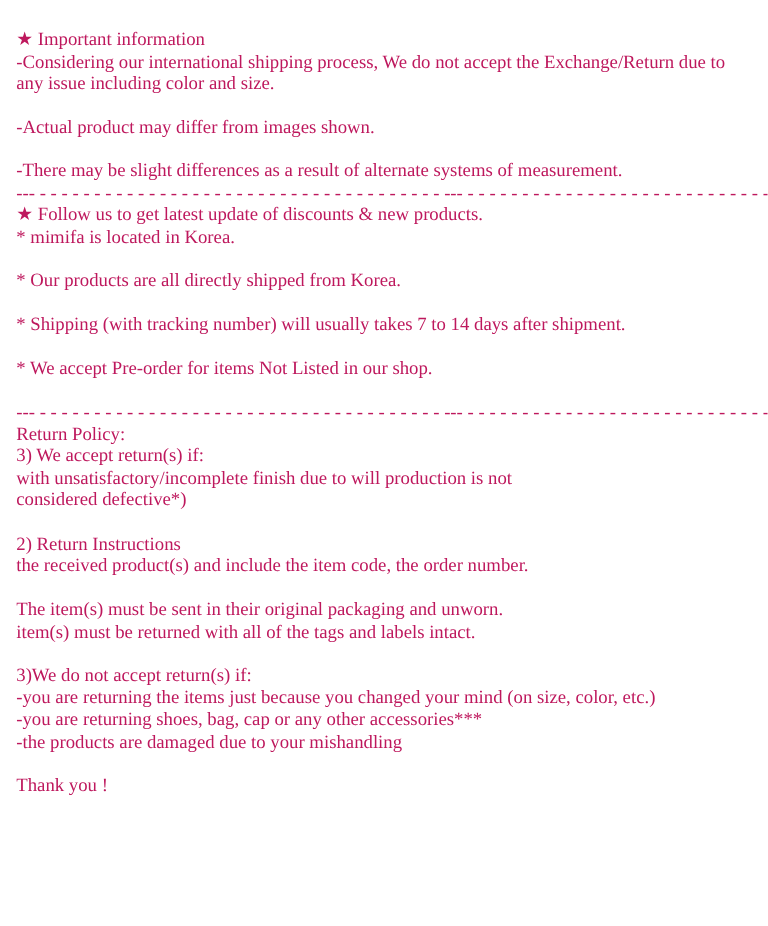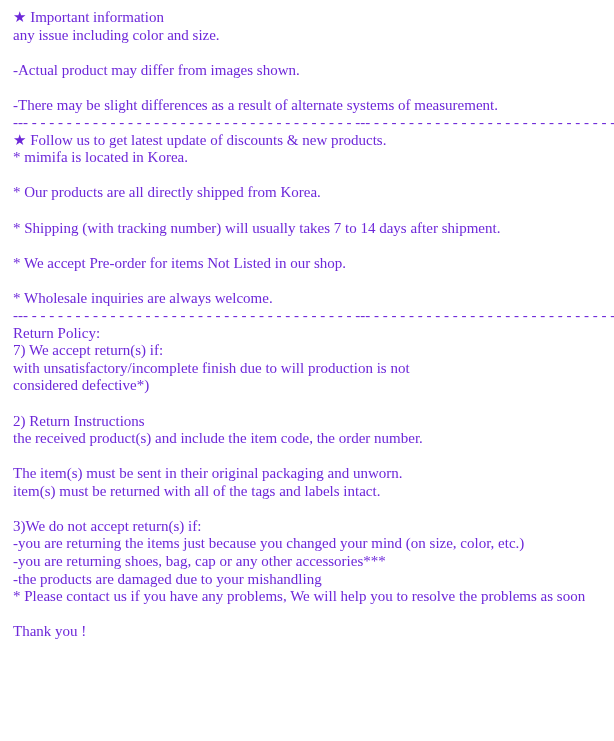--- a/index.html
+++ b/index.html
@@ -6,76 +6,75 @@
   body {
     width: 614px;
     height: 741px;
     background: #ffffff;
     overflow: hidden;
   }
   .doc {
     box-sizing: border-box;
     width: 614px;
     height: 741px;
-    padding: 9px 0 0 13px;
+    padding: 24px 0 0 13px;
     font-family: "Liberation Serif", "DejaVu Serif", serif;
     font-size: 15px;
     line-height: 17.55px;
-    color: #6d28d9;
+    color: #be185d;
   }
   .line {
     white-space: pre;
     overflow: hidden;
     min-height: 17.55px;
   }
   .sep {
     white-space: pre;
     overflow: hidden;
   }
   .star { display: inline; }
 </style>
 </head>
 <body>
 
 <div class="doc">
 
   <div class="line"><span class="star">★</span><span> Important information</span></div>
+  <div class="line">-Considering our international shipping process, We do not accept the Exchange/Return due to</div>
   <div class="line">any issue including color and size.</div>
   <div class="line"></div>
   <div class="line">-Actual product may differ from images shown.</div>
   <div class="line"></div>
   <div class="line">-There may be slight differences as a result of alternate systems of measurement.</div>
 
   <div class="line sep">--- - - - - - - - - - - - - - - - - - - - - - - - - - - - - - - - - - - - - - --- - - - - - - - - - - - - - - - - - - - - - - - - - - - - - - </div>
 
   <div class="line"><span class="star">★</span><span> Follow us to get latest update of discounts &amp; new products.</span></div>
   <div class="line">* mimifa is located in Korea.</div>
   <div class="line"></div>
   <div class="line">* Our products are all directly shipped from Korea.</div>
   <div class="line"></div>
   <div class="line">* Shipping (with tracking number) will usually takes 7 to 14 days after shipment.</div>
   <div class="line"></div>
   <div class="line">* We accept Pre-order for items Not Listed in our shop.</div>
   <div class="line"></div>
-  <div class="line">* Wholesale inquiries are always welcome.</div>
 
   <div class="line sep">--- - - - - - - - - - - - - - - - - - - - - - - - - - - - - - - - - - - - - - --- - - - - - - - - - - - - - - - - - - - - - - - - - - - - - - </div>
 
   <div class="line">Return Policy:</div>
-  <div class="line">7) We accept return(s) if:</div>
+  <div class="line">3) We accept return(s) if:</div>
   <div class="line">with unsatisfactory/incomplete finish due to will production is not</div>
   <div class="line">considered defective*)</div>
   <div class="line"></div>
   <div class="line">2) Return Instructions</div>
   <div class="line">the received product(s) and include the item code, the order number.</div>
   <div class="line"></div>
   <div class="line">The item(s) must be sent in their original packaging and unworn.</div>
   <div class="line">item(s) must be returned with all of the tags and labels intact.</div>
   <div class="line"></div>
   <div class="line">3)We do not accept return(s) if:</div>
   <div class="line">-you are returning the items just because you changed your mind (on size, color, etc.)</div>
   <div class="line">-you are returning shoes, bag, cap or any other accessories***</div>
   <div class="line">-the products are damaged due to your mishandling</div>
-  <div class="line">* Please contact us if you have any problems, We will help you to resolve the problems as soon</div>
   <div class="line"></div>
   <div class="line">Thank you !</div>
 
 </div>
 
 </body></html>

